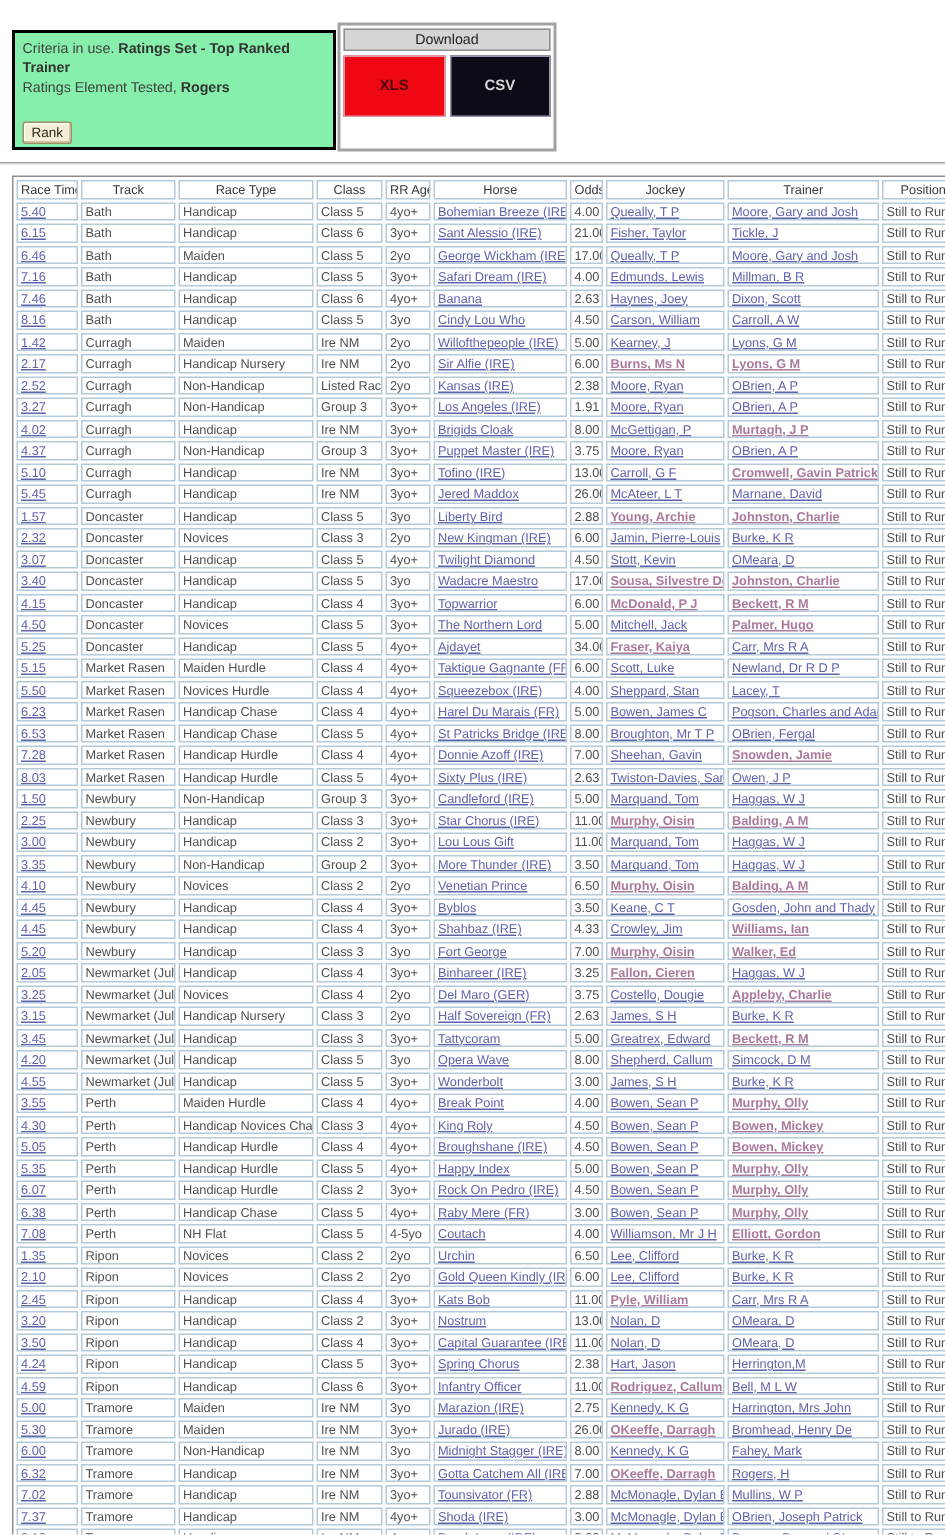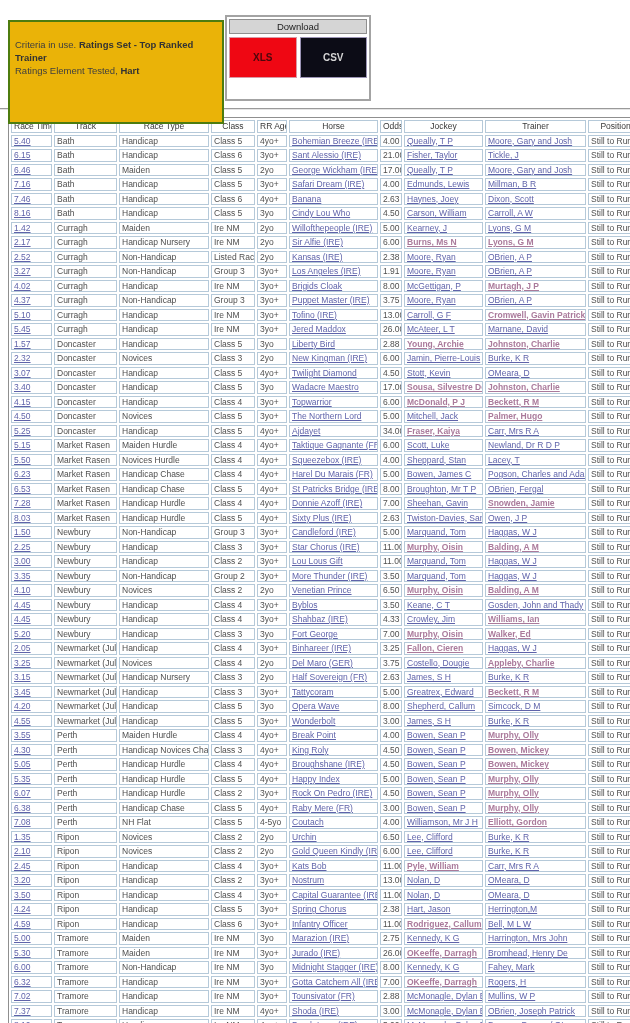--- a/index.html
+++ b/index.html
@@ -1,19 +1,19 @@
 <!DOCTYPE html>
 <html><head>
 <meta charset="utf-8">
 <style>
   html,body{margin:0;padding:0;background:#fff;}
   body{width:630px;height:1023px;font-family:"Liberation Sans",sans-serif;position:relative;overflow:hidden;}
 
   .header-area{position:relative;height:108px;}
-  .criteria-box{position:absolute;left:8px;top:20px;width:202px;height:72px;border:2px solid #4d7c0f;padding:14px 5px;background:#eab308;}
+  .criteria-box{position:absolute;left:8px;top:20px;width:202px;height:72px;border:2px solid #000000;padding:2px 5px;background:#86efac;}
   .criteria-text{font-size:9.5px;line-height:13px;color:#3f3f3f;margin:2px 0 0 0;}
   .criteria-text b{color:#333;}
   .btn-beige{display:inline-block;background:#f4edd8;border:1px solid #9c8f66;border-radius:2px;font-size:9px;color:#2f2a1c;padding:1px 5px 2px 5px;font-family:"Liberation Sans",sans-serif;cursor:pointer;box-shadow:inset -1px -1px 0 #cfc3a0, inset 1px 1px 0 #fffdf4;}
   .rank-row{margin-top:13px;}
   .clear-row{margin-top:3px;}
   .clear-row .btn-beige{margin-right:1px;}
 
   .download-box{position:absolute;left:225px;top:15px;width:138px;height:78px;border:2px solid #a3a3a3;padding:2px;background:#fff;}
   .download-title{background:#d5d5d5;border:1px solid #8f8f8f;text-align:center;font-size:9.5px;color:#222;padding:1px 0;}
   .dl-btn-row{display:flex;gap:3px;margin-top:3px;}
@@ -30,21 +30,24 @@
   a.lnk{color:#5f63aa;text-decoration:underline;cursor:pointer;}
   a.lnk.visited{color:#aa7a9b;font-weight:bold;}
 </style>
 </head>
 <body>
 
 <div class="header-area">
 
   <div class="criteria-box">
     <p class="criteria-text"><span>Criteria in use. </span><b>Ratings Set - Top Ranked Trainer</b><br>
-    <span>Ratings Element Tested, </span><b>Hart</b></p>
+    <span>Ratings Element Tested, </span><b>Rogers</b></p>
+    <div class="rank-row">
+      <button class="btn-beige">Rank</button>
+    </div>
   </div>
 
   <div class="download-box">
     <div class="download-title">Download</div>
     <div class="dl-btn-row">
       <div class="dl-btn xls-btn">XLS</div>
       <div class="dl-btn csv-btn">CSV</div>
     </div>
   </div>
 

